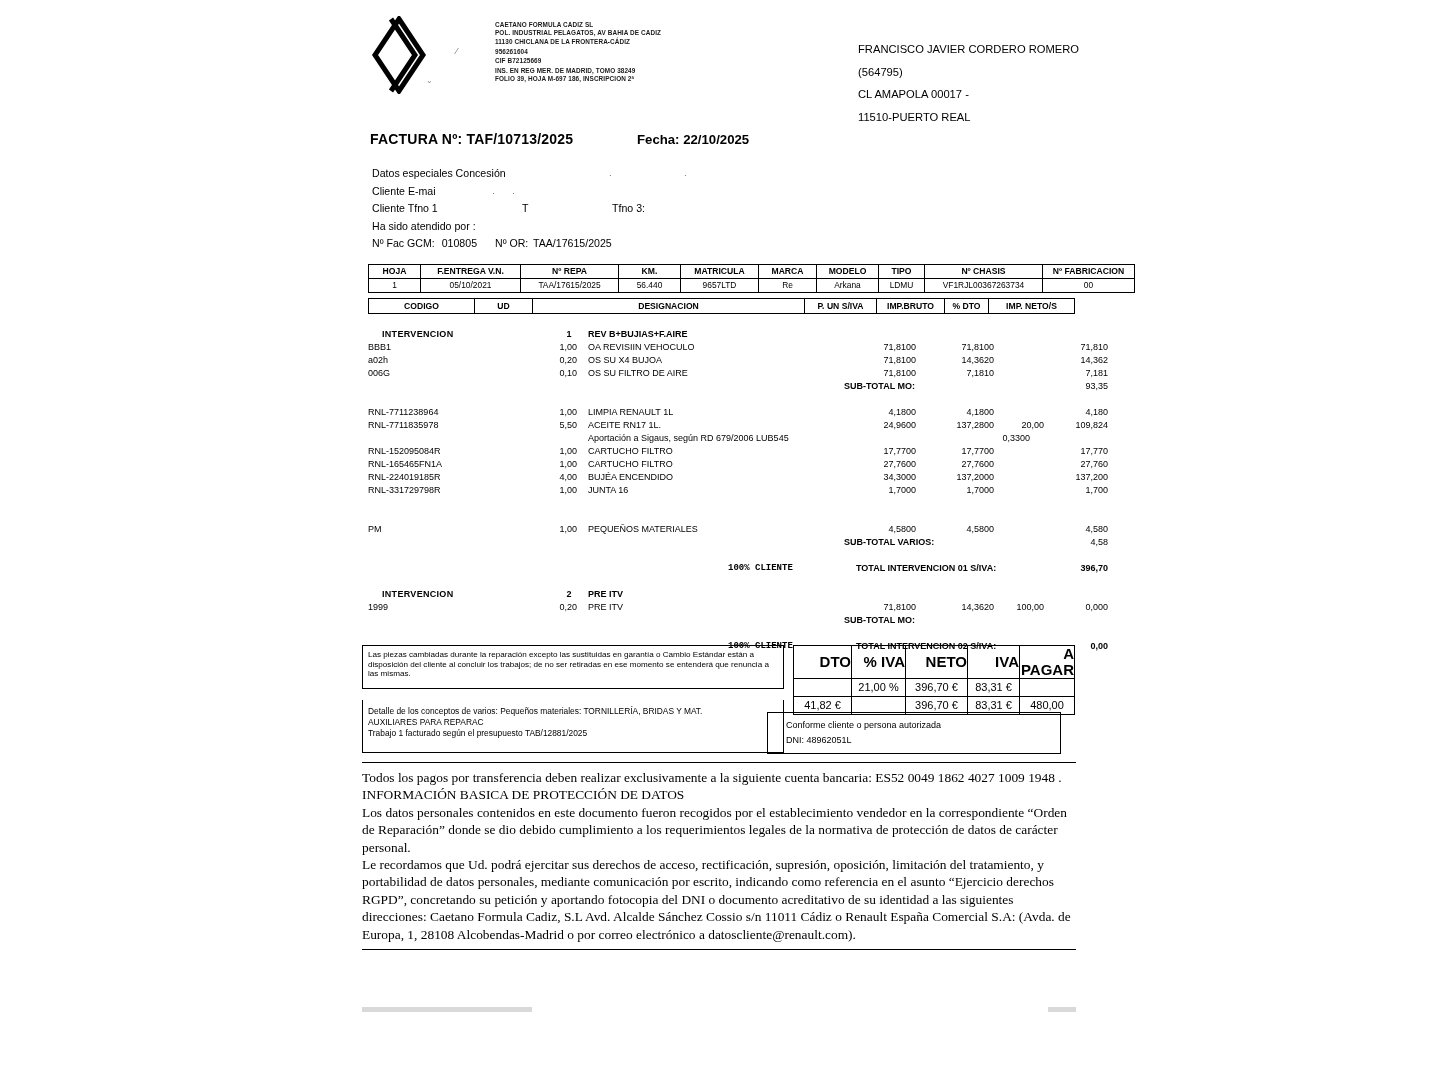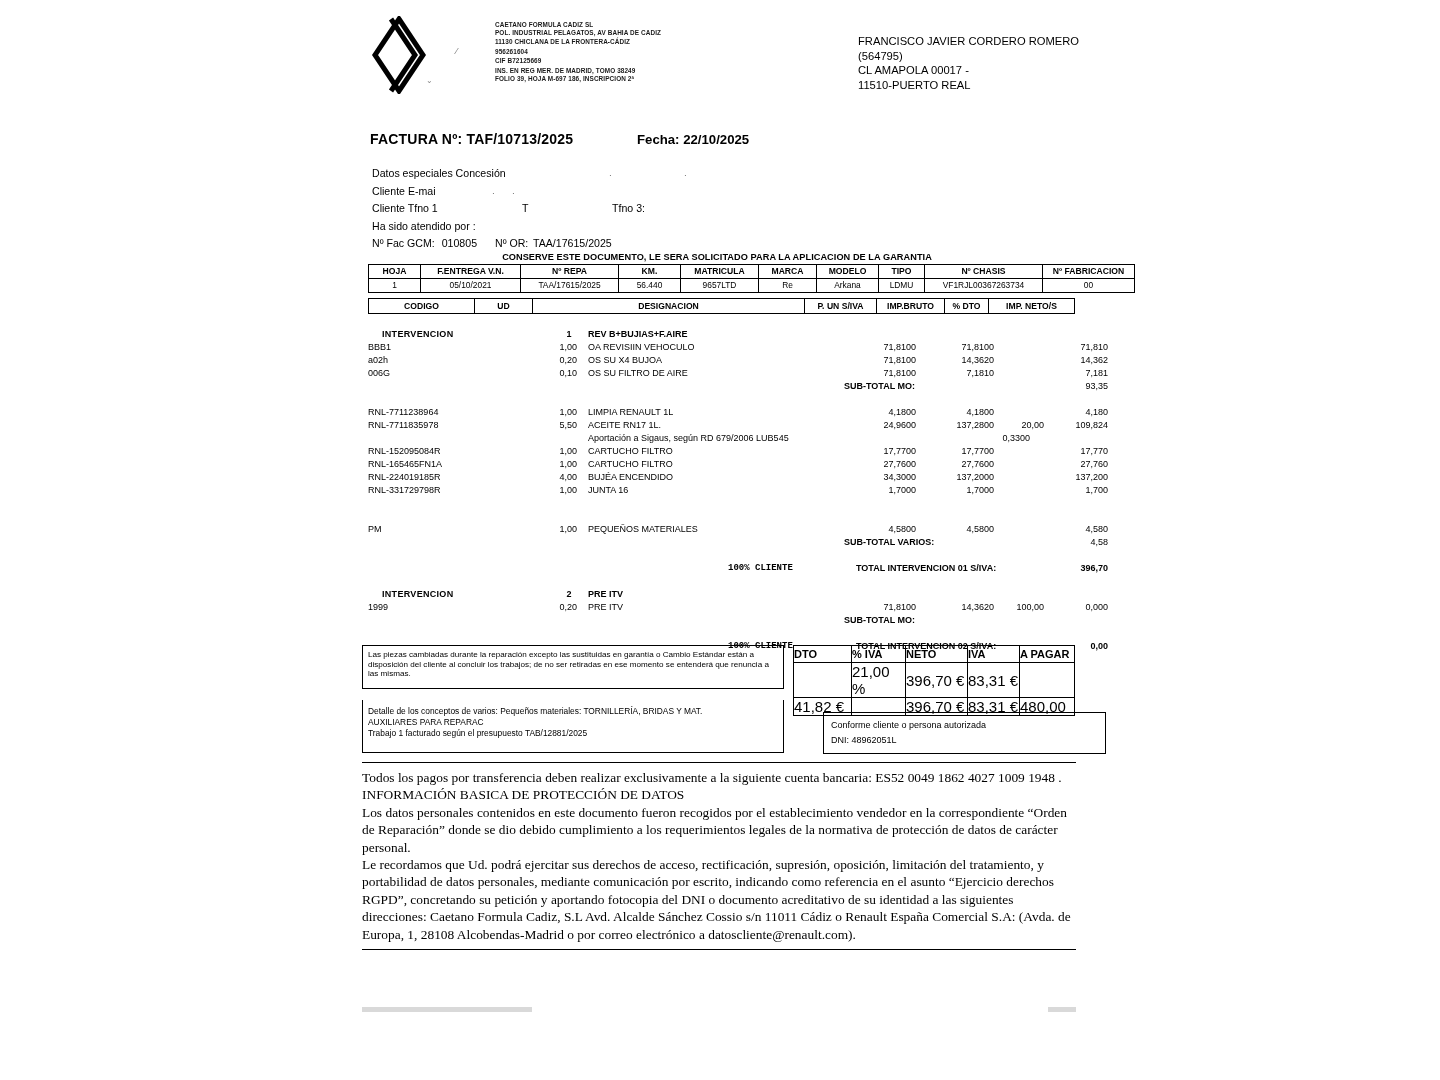--- a/index.html
+++ b/index.html
@@ -21,21 +21,21 @@
   .logo-mark2{position:absolute;left:66px;top:68px;font-size:8px;color:#888;}
 
   .coaddr{position:absolute;left:135px;top:13px;width:230px;
           font-size:6.4px;line-height:7.9px;letter-spacing:.1px;
           color:#1a1a1a;font-weight:600;}
   .coaddr div{white-space:nowrap;}
   .coaddr .sp{margin-top:1.6px;}
 
   .cust{position:absolute;left:498px;top:26px;width:230px;
         font-size:11.2px;line-height:14.6px;color:#000;}
-  .cust div{white-space:nowrap;}
+  .cust div{white-space:nowrap;margin-top:8px;}
 
   
   .fact{position:absolute;left:370px;top:131px;font-size:14px;font-weight:bold;letter-spacing:.2px;}
   .fecha{position:absolute;left:637px;top:132px;font-size:13.2px;font-weight:bold;}
 
   
   .meta{position:absolute;left:372px;top:165px;width:400px;font-size:10.6px;line-height:17.6px;}
   .meta .row{position:relative;height:17.6px;}
   .meta .c2{position:absolute;left:150px;}
   .meta .c3{position:absolute;left:240px;}
@@ -86,27 +86,27 @@
   
   .boxA{position:absolute;left:362px;top:645px;width:420px;height:42px;
         border:1.6px solid #000;}
   .boxA p{margin:0;padding:4px 5px 0 5px;font-size:8.1px;line-height:9.6px;}
   .boxB{position:absolute;left:362px;top:700px;width:420px;height:52px;
         border:1.6px solid #000;border-top:none;}
   .boxB p{margin:0;padding:6px 5px 0 5px;font-size:8.4px;line-height:11px;}
 
   .tax{position:absolute;left:793px;top:645px;width:281px;border-collapse:collapse;
        table-layout:fixed;}
-  .tax td{border:1px solid #000;font-size:11px;text-align:left;height:17px;
+  .tax td{border:1px solid #000;font-size:15px;text-align:right;height:17px;
           line-height:17px;padding:0;}
   .tax .th td{font-weight:600;height:16px;line-height:16px;}
-  .tax .num td{text-align:left;font-size:15px;}
-
-  .boxC{position:absolute;left:823px;top:712px;width:281px;height:40px;
-        border:1.6px solid #000;}
+  .tax .num td{text-align:center;font-size:11px;}
+
+  .boxC{position:absolute;left:767px;top:712px;width:281px;height:40px;
+        border:1.6px solid #000;padding-left:11px;}
   .boxC p{margin:0;padding:5px 7px 0 7px;font-size:9px;line-height:15px;}
 
   
   .legal{position:absolute;left:362px;top:762px;width:714px;
          font-family:"Liberation Serif", serif;font-size:13.4px;line-height:17.4px;
          border-top:1.6px solid #000;border-bottom:1.6px solid #000;
          padding:6px 0 6px 0;}
   .legal p{margin:0;}
   .legal .hd{margin:0;}
   .bandL{position:absolute;left:362px;top:1007px;width:170px;height:5px;background:#d9d9d9;}
@@ -177,21 +177,20 @@
       <span>Ha sido atendido por :</span>
     </div>
     <div class="inline">
       <span>Nº Fac GCM:</span>
       <span style="margin-left:4px;">010805</span>
       <span class="orno">Nº OR:</span>
       <span style="position:absolute;left:161px;">TAA/17615/2025</span>
     </div>
   </div>
 
-  <div class="conserve">CONSERVE ESTE DOCUMENTO, LE SERA SOLICITADO PARA LA APLICACION DE LA GARANTIA</div>
 
   <table class="vt">
     <colgroup>
       <col style="width:52px">
         <col style="width:100px">
         <col style="width:98px">
         <col style="width:62px">
       <col style="width:78px">
         <col style="width:58px">
         <col style="width:62px">

